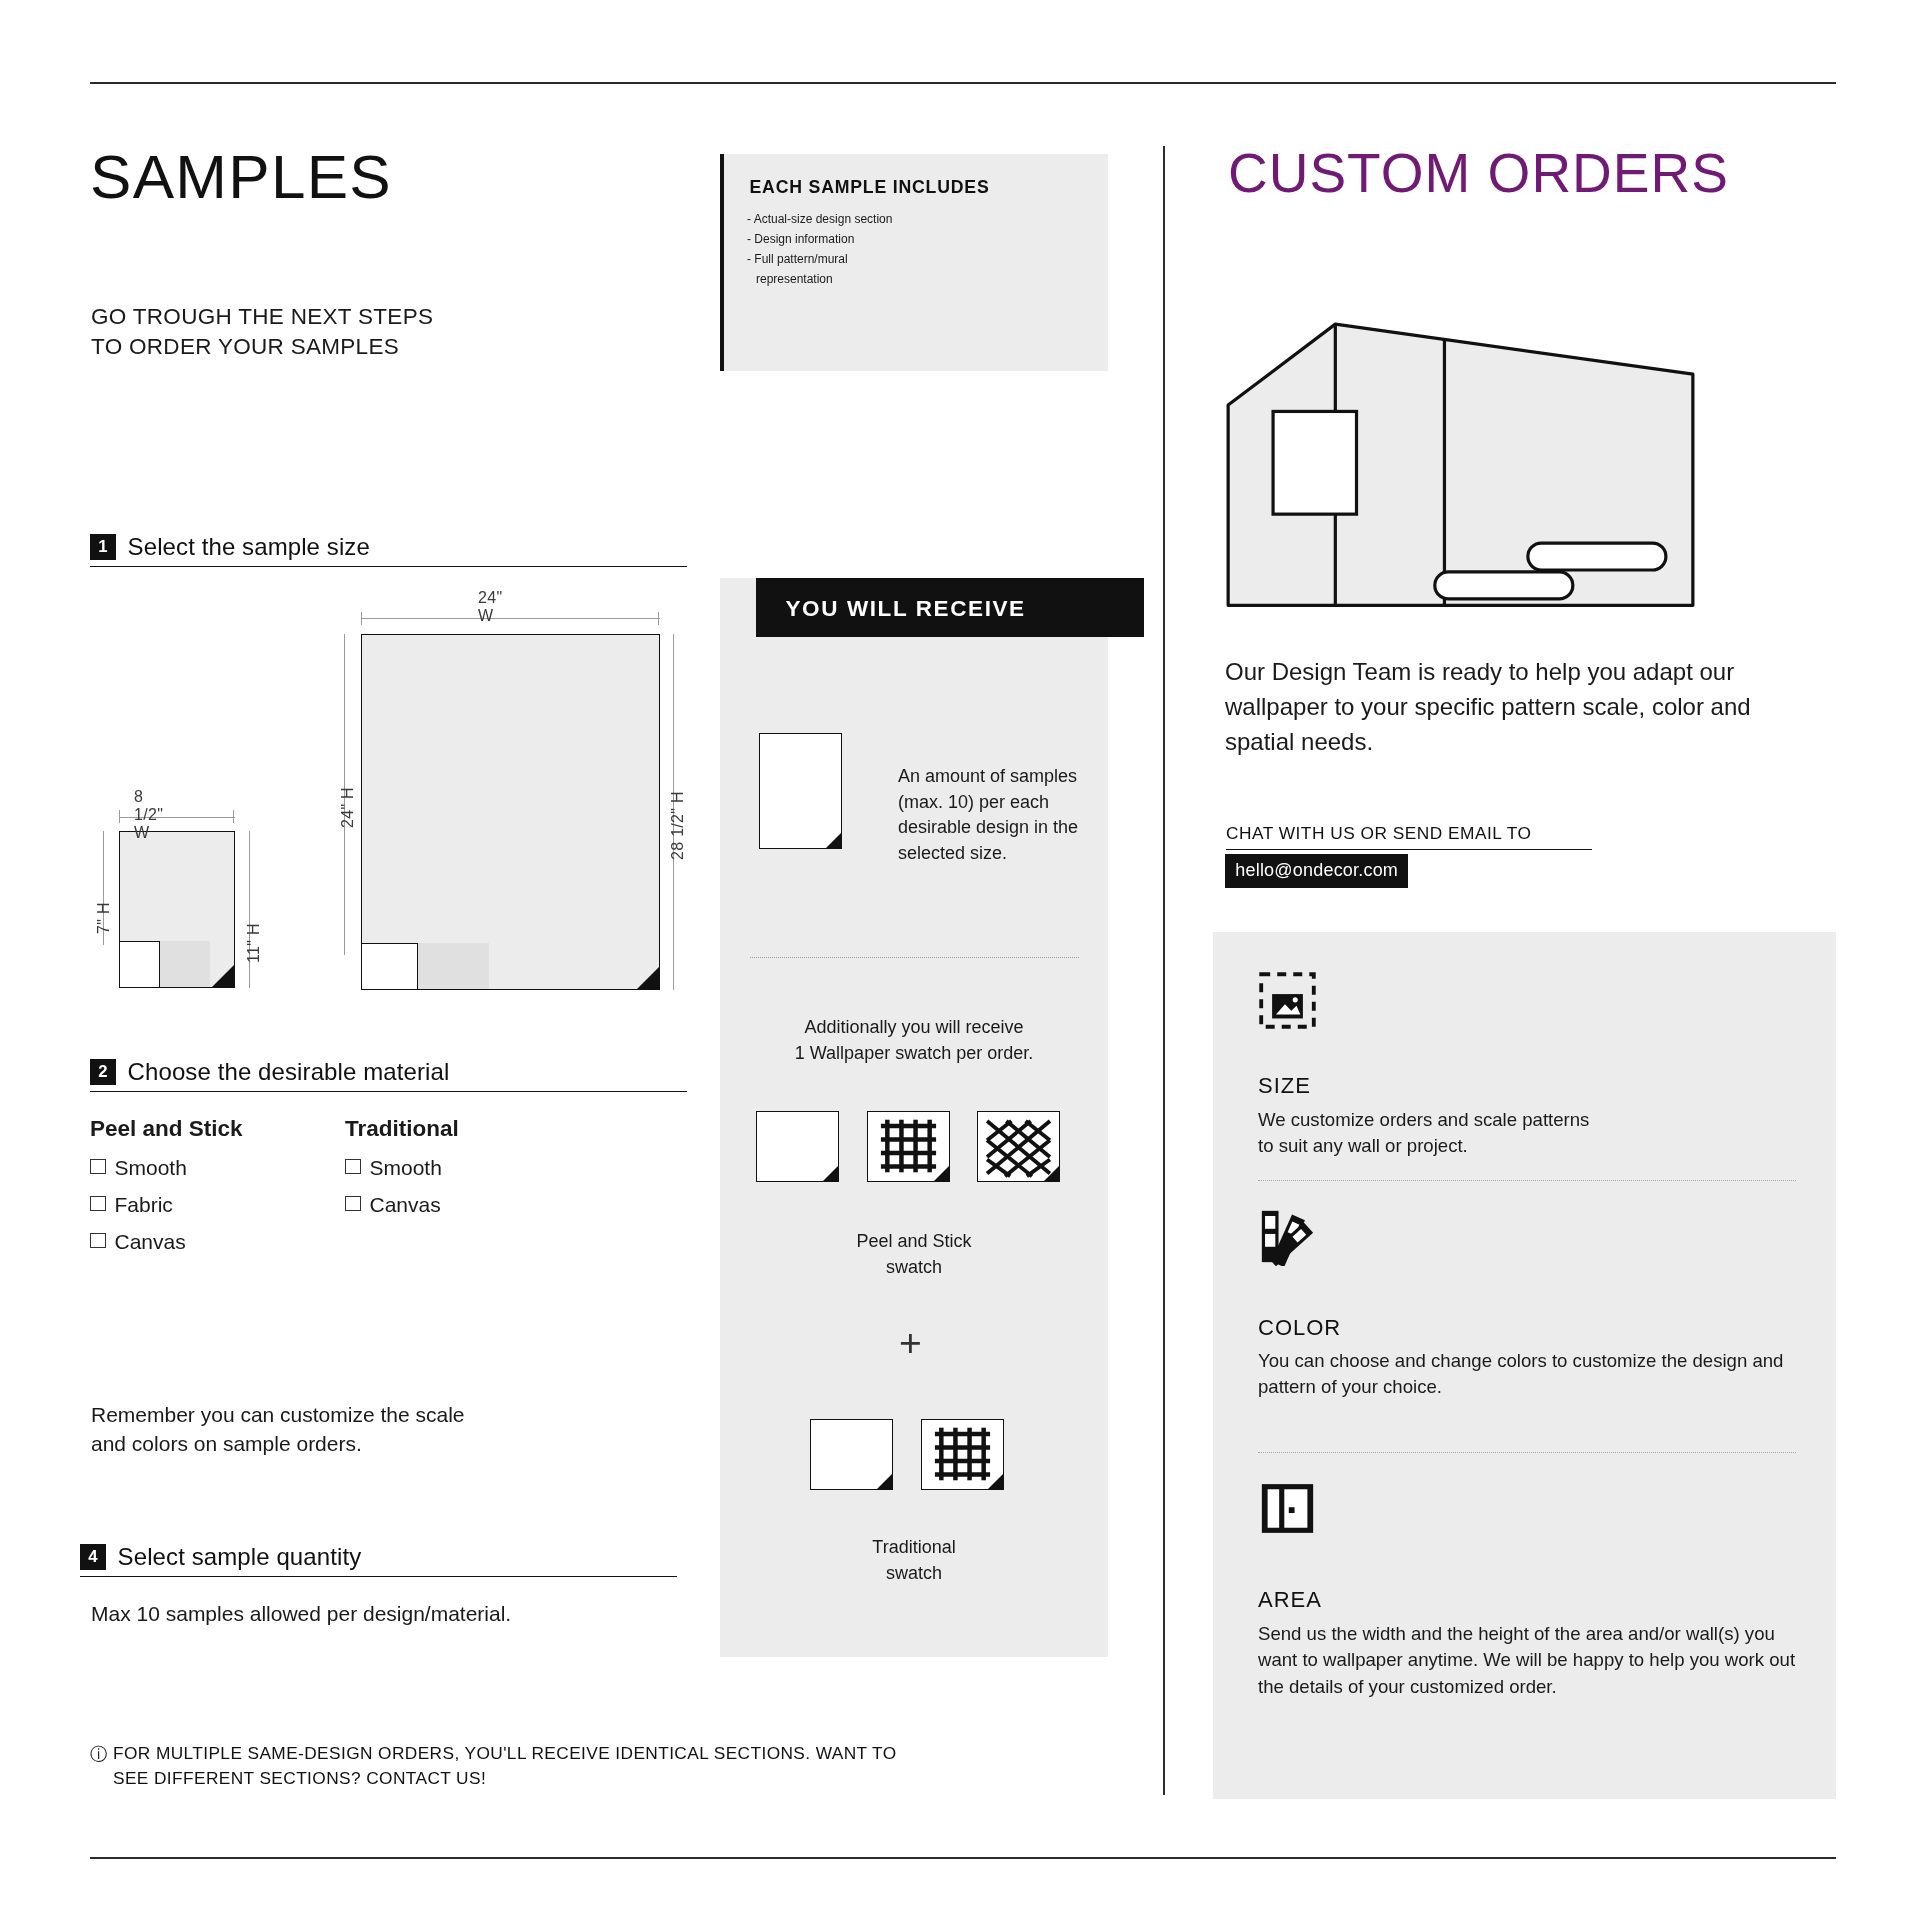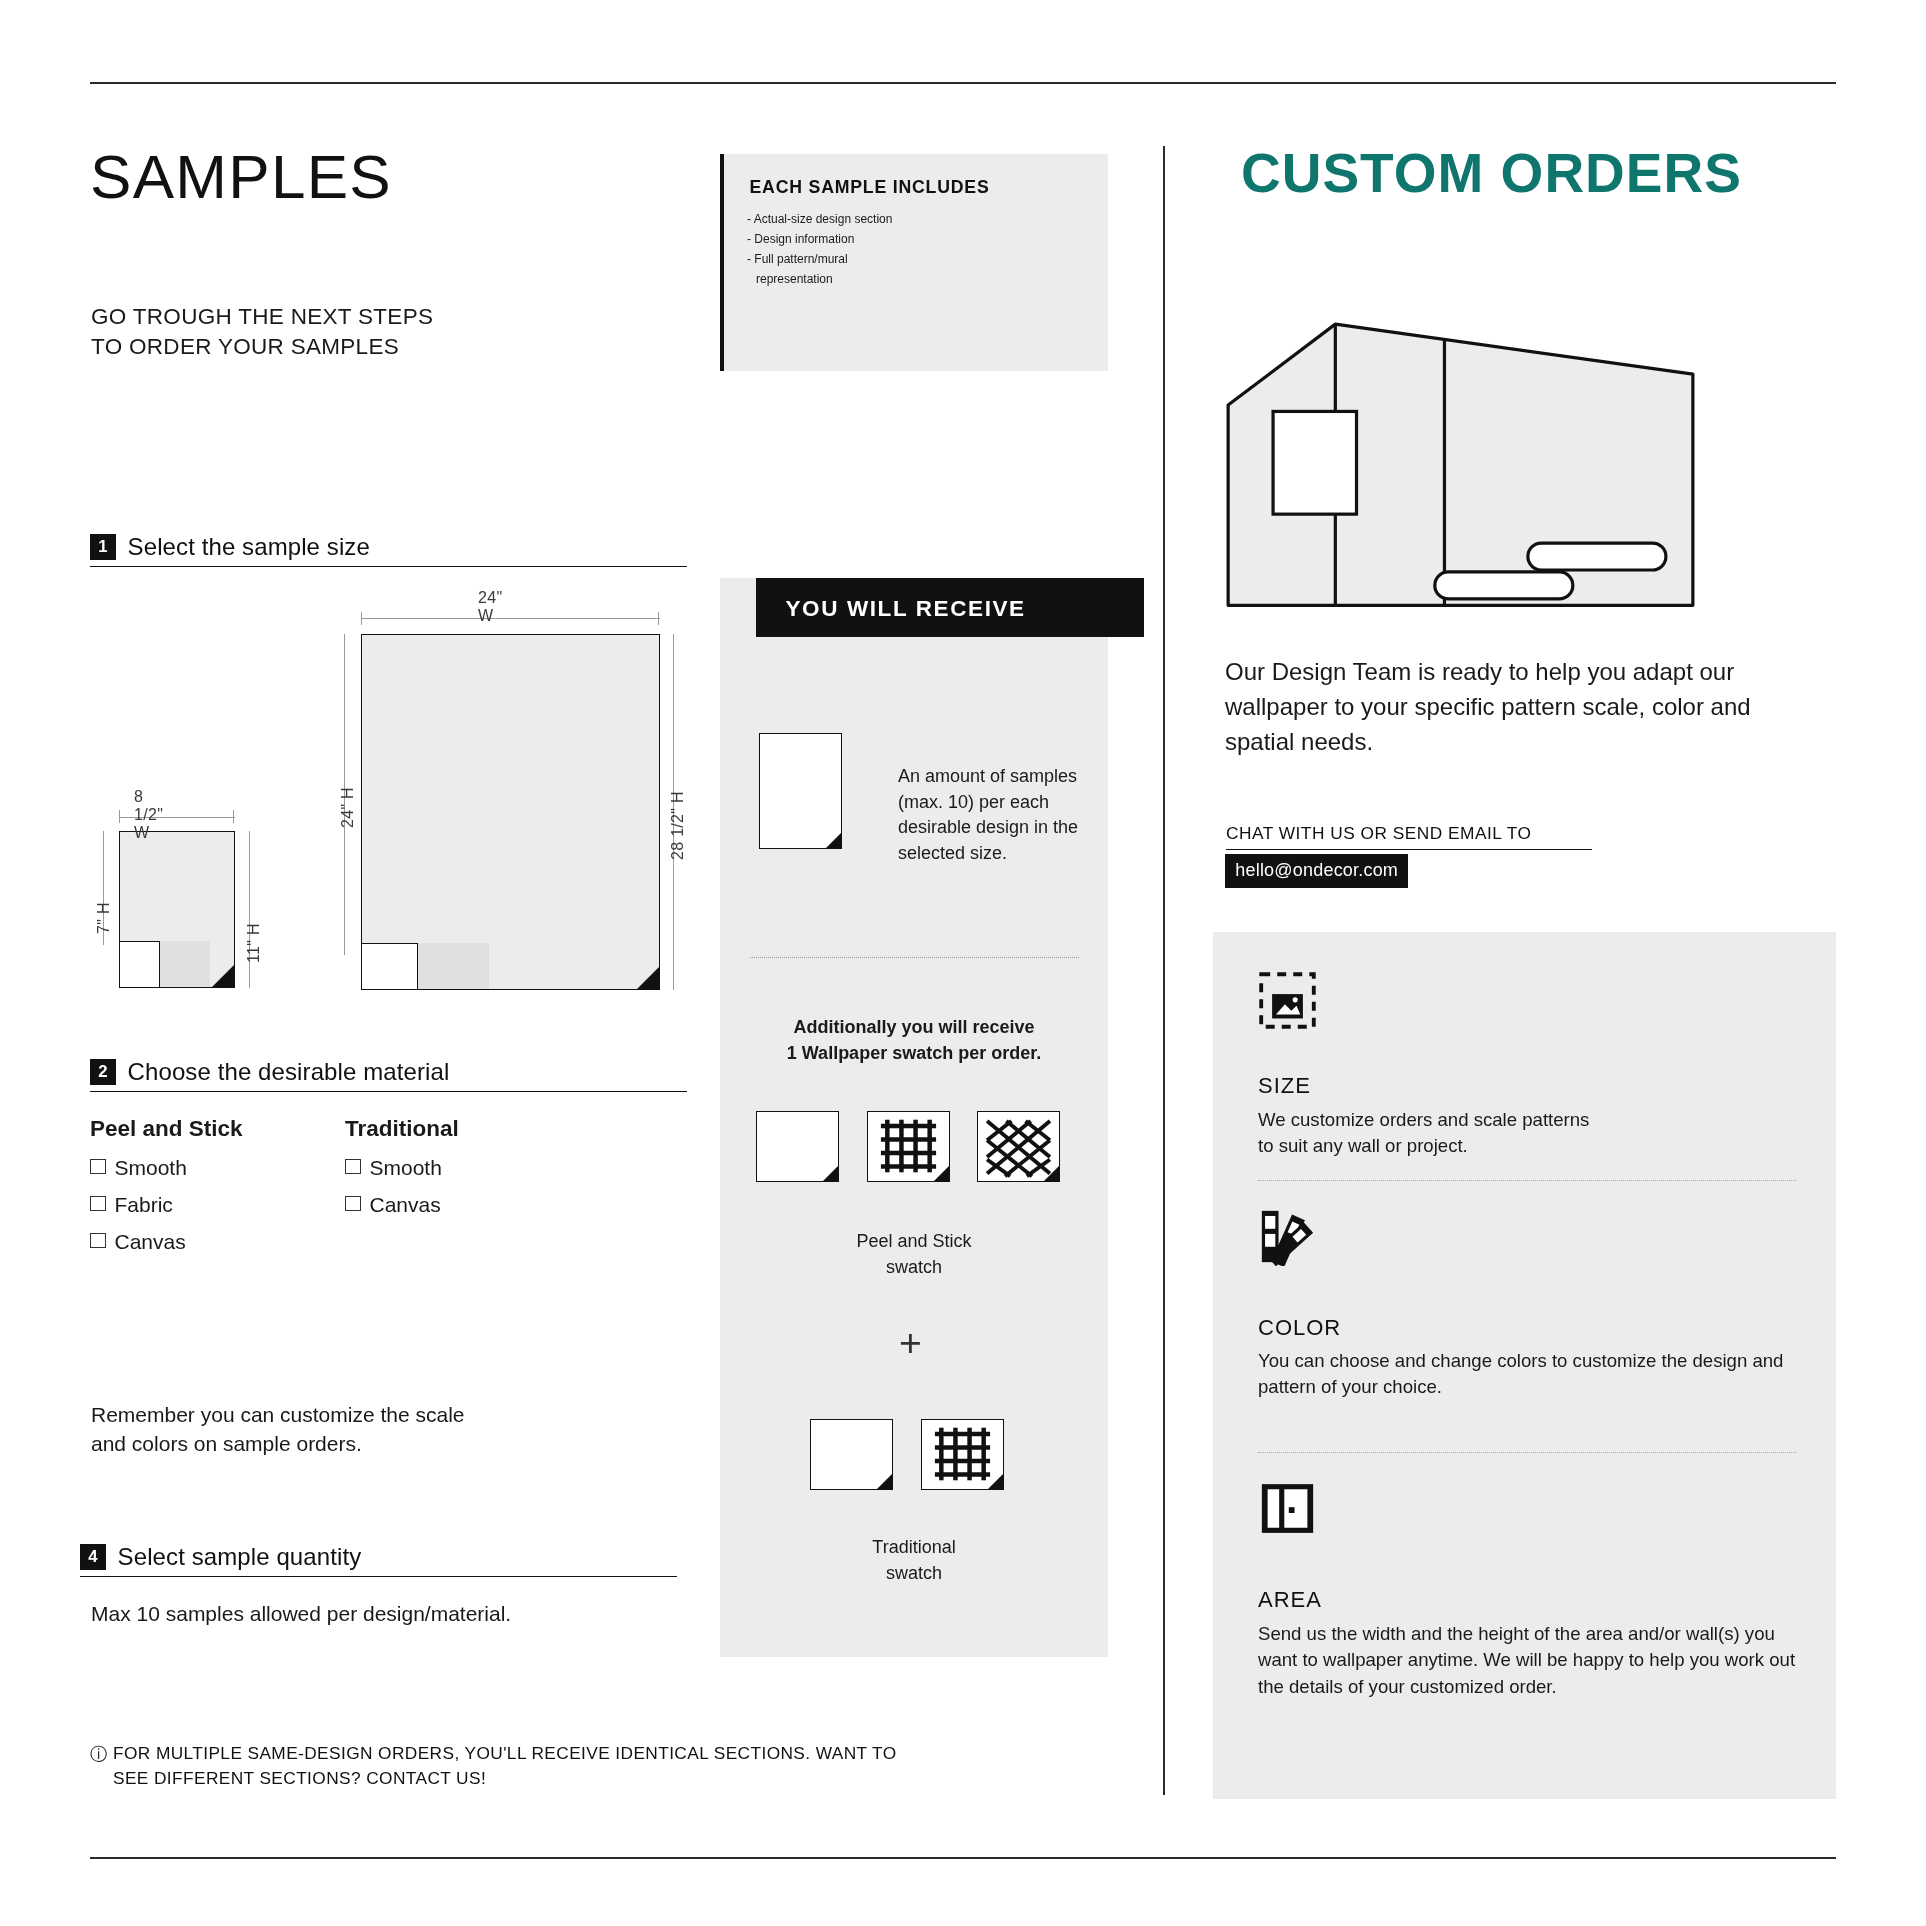--- a/index.html
+++ b/index.html
@@ -129,21 +129,21 @@
   .dotted{
     position:absolute;border-top:1.3px dotted #9a9a9a;
   }
   .plus{
     position:absolute;font-size:39px;color:#333;line-height:1;font-weight:300;
   }
 
   
   .custom-title{
     position:absolute;left:1228px;top:146px;
-    font-size:55px;letter-spacing:1px;font-weight:700;color:#0f766e;line-height:1;margin-left:13px;
+    font-size:55px;letter-spacing:1px;font-weight:400;color:#701a75;line-height:1;
   }
   .house{position:absolute;left:1223px;top:315px;}
   .right-lead{
     position:absolute;left:1225px;top:655px;width:591px;
     font-size:24px;line-height:1.45;color:#1a1a1a;
   }
   .chat-label{
     position:absolute;left:1226px;top:823px;font-size:17.3px;letter-spacing:0.5px;color:#111;
   }
   .chat-underline{
@@ -277,21 +277,21 @@
     <span>YOU WILL RECEIVE</span>
   </div>
 
   <div class="swatch-box" style="left:759px;top:733px;width:83px;height:116px;">
     <div class="corner"></div>
   </div>
   <div class="panel-text" style="left:898px;top:764px;width:193px;">An amount of samples (max. 10) per each desirable design in the selected size.</div>
 
   <div class="dotted" style="left:750px;top:957px;width:329px;"></div>
 
-  <div class="panel-center" style="top:1014px;white-space:pre-line;font-weight:bold;">Additionally you will receive
+  <div class="panel-center" style="top:1014px;white-space:pre-line;">Additionally you will receive
 1 Wallpaper swatch per order.</div>
 
   <div class="swatch-box" style="left:756px;top:1111px;width:83px;height:71px;">
     <div class="corner"></div>
   </div>
   <div class="swatch-box" style="left:867px;top:1111px;width:83px;height:71px;overflow:hidden;">
     <svg width="81" height="68" viewBox="0 0 126 106">
       <g stroke="#111" stroke-width="7">
         <line x1="30" y1="12" x2="30" y2="94"></line>
           <line x1="52" y1="12" x2="52" y2="94"></line>

